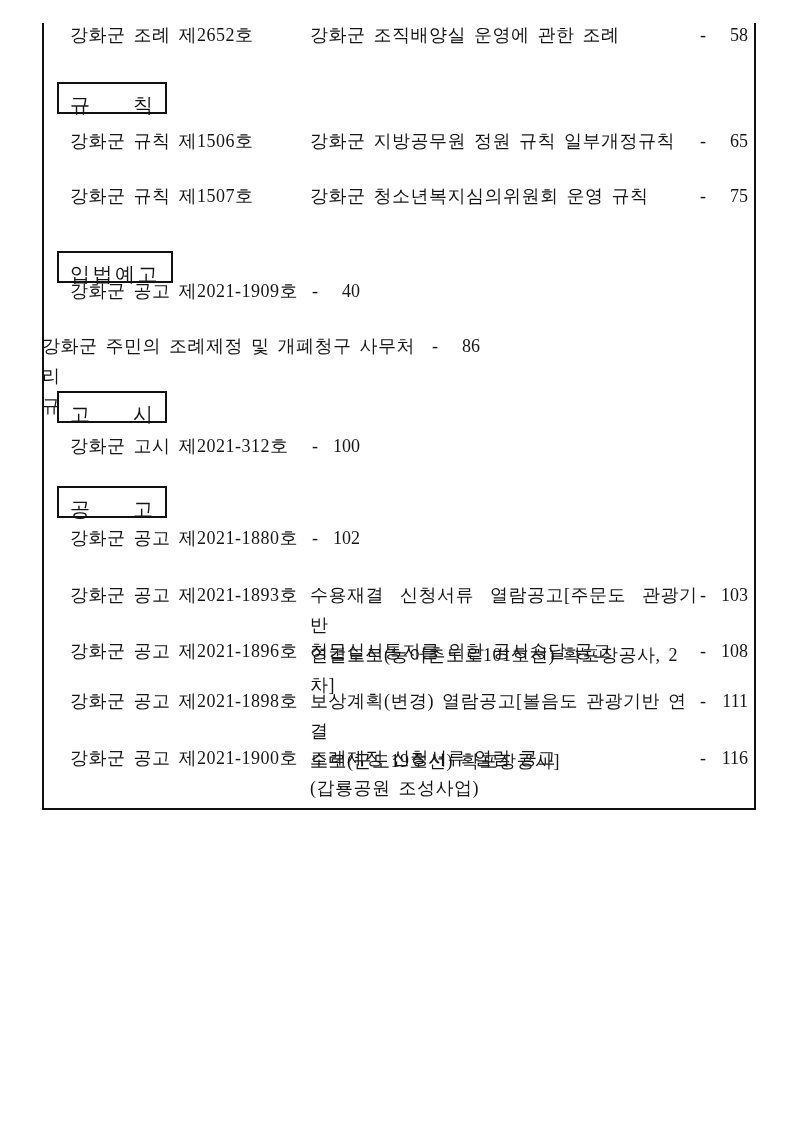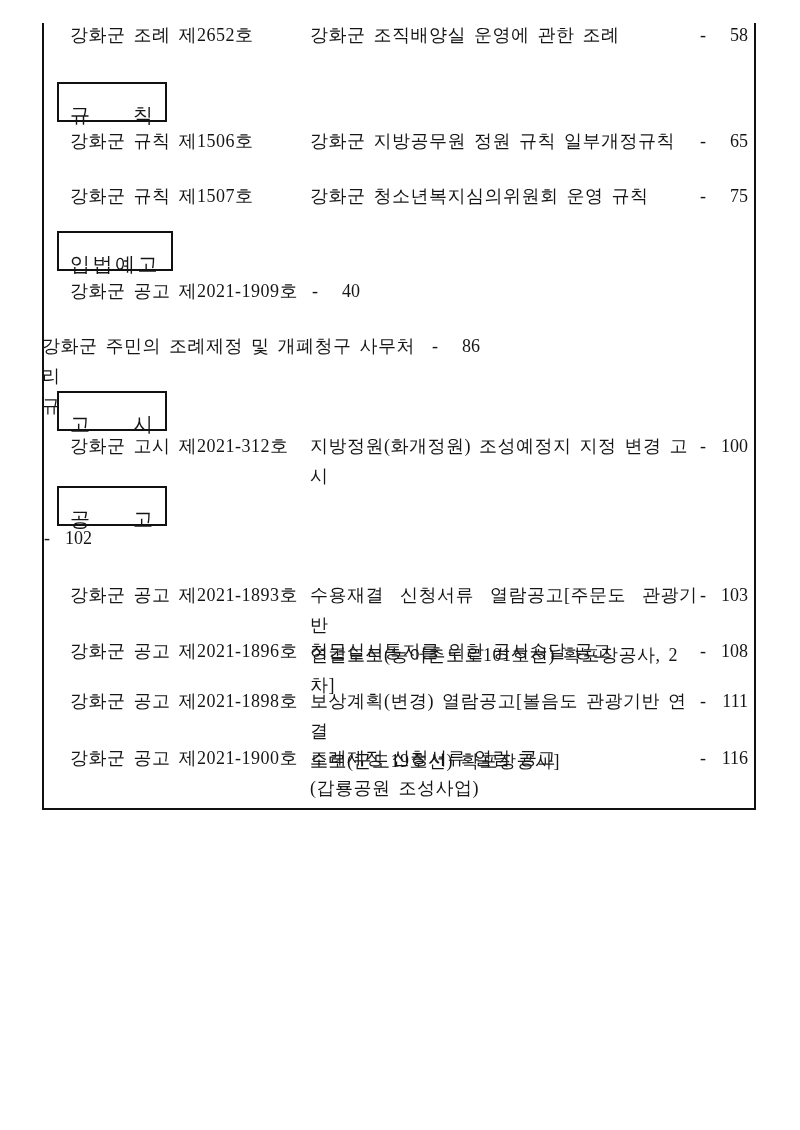--- a/index.html
+++ b/index.html
@@ -23,21 +23,21 @@
     border-bottom:2px solid #111;
   }
 
   
   .sec-box{
     position:absolute;
     left:57px;
     box-sizing:border-box;
     height:32px;
     border:2px solid #111;
-    padding:18px 11px;
+    padding:8px 11px;
     font-size:20px;
     line-height:27px;
     white-space:pre;
     letter-spacing:1px;
     background:#fff;
   }
   .sec-box.tight{letter-spacing:2.5px;}
 
   
   .row{
@@ -101,21 +101,21 @@
 
   <div class="row" style="top:181px">
     <div class="c1">강화군 규칙 제1507호</div>
     <div class="c2">강화군 청소년복지심의위원회 운영 규칙</div>
     <div class="c3">
       <span>-</span>
       <span class="pnum">75</span>
     </div>
   </div>
 
-  <div class="sec-box tight" style="top:231px">입법예고</div>
+  <div class="sec-box tight" style="top:251px">입법예고</div>
 
   <div class="row" style="top:276px">
     <div class="c1">강화군 공고 제2021-1909호</div>
     <div class="c3">
       <span>-</span>
       <span class="pnum">40</span>
     </div>
   </div>
 
   <div class="row" style="top:331px">
@@ -124,30 +124,30 @@
     <div class="c3">
       <span>-</span>
       <span class="pnum">86</span>
     </div>
   </div>
 
   <div class="sec-box" style="top:391px">고       시</div>
 
   <div class="row" style="top:431px">
     <div class="c1">강화군 고시 제2021-312호</div>
-    <div class="c2">지방정원(화개정원) 조성예정지 지정 변경 고시</div>
     <div class="c3">
       <span>-</span>
       <span class="pnum">100</span>
     </div>
   </div>
 
   <div class="sec-box" style="top:486px">공       고</div>
 
   <div class="row" style="top:523px">
+    <div class="c1">강화군 공고 제2021-1880호</div>
     <div class="c3">
       <span>-</span>
       <span class="pnum">102</span>
     </div>
   </div>
 
   <div class="row" style="top:580px">
     <div class="c1">강화군 공고 제2021-1893호</div>
     <div class="c2">수용재결  신청서류  열람공고[주문도  관광기반
 연결도로(농어촌도로101호선) 확포장공사, 2차]</div>

